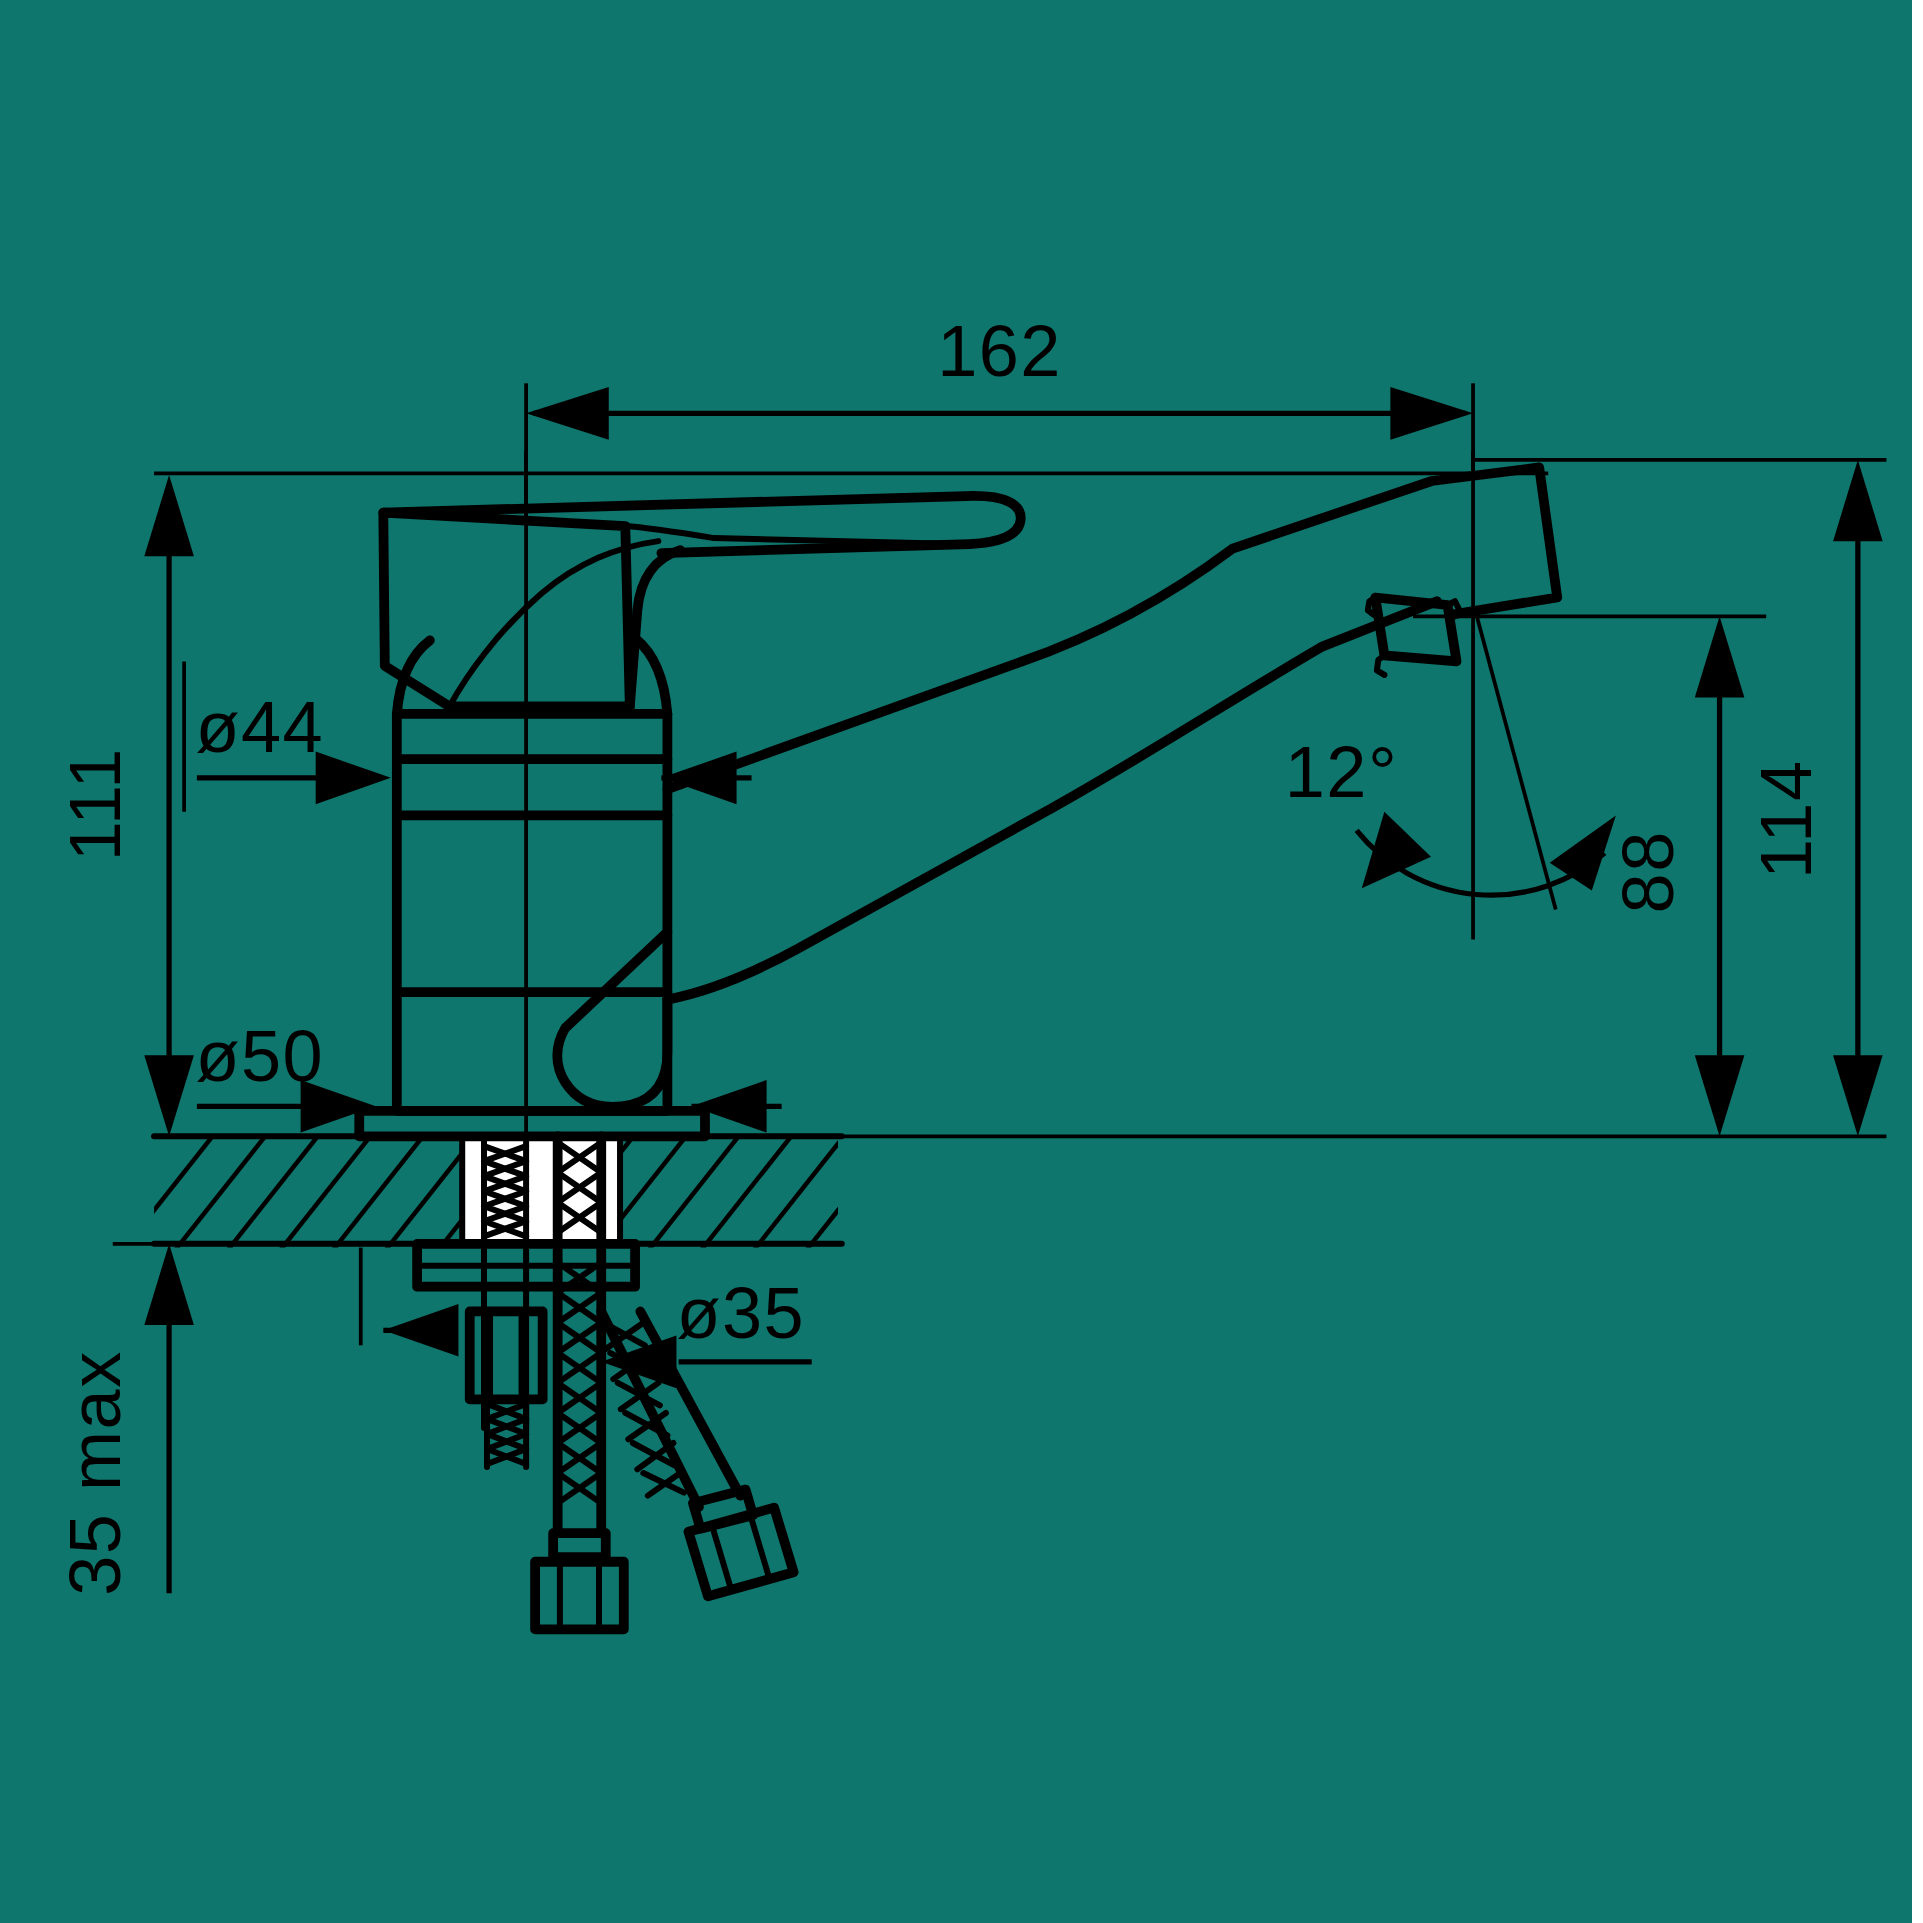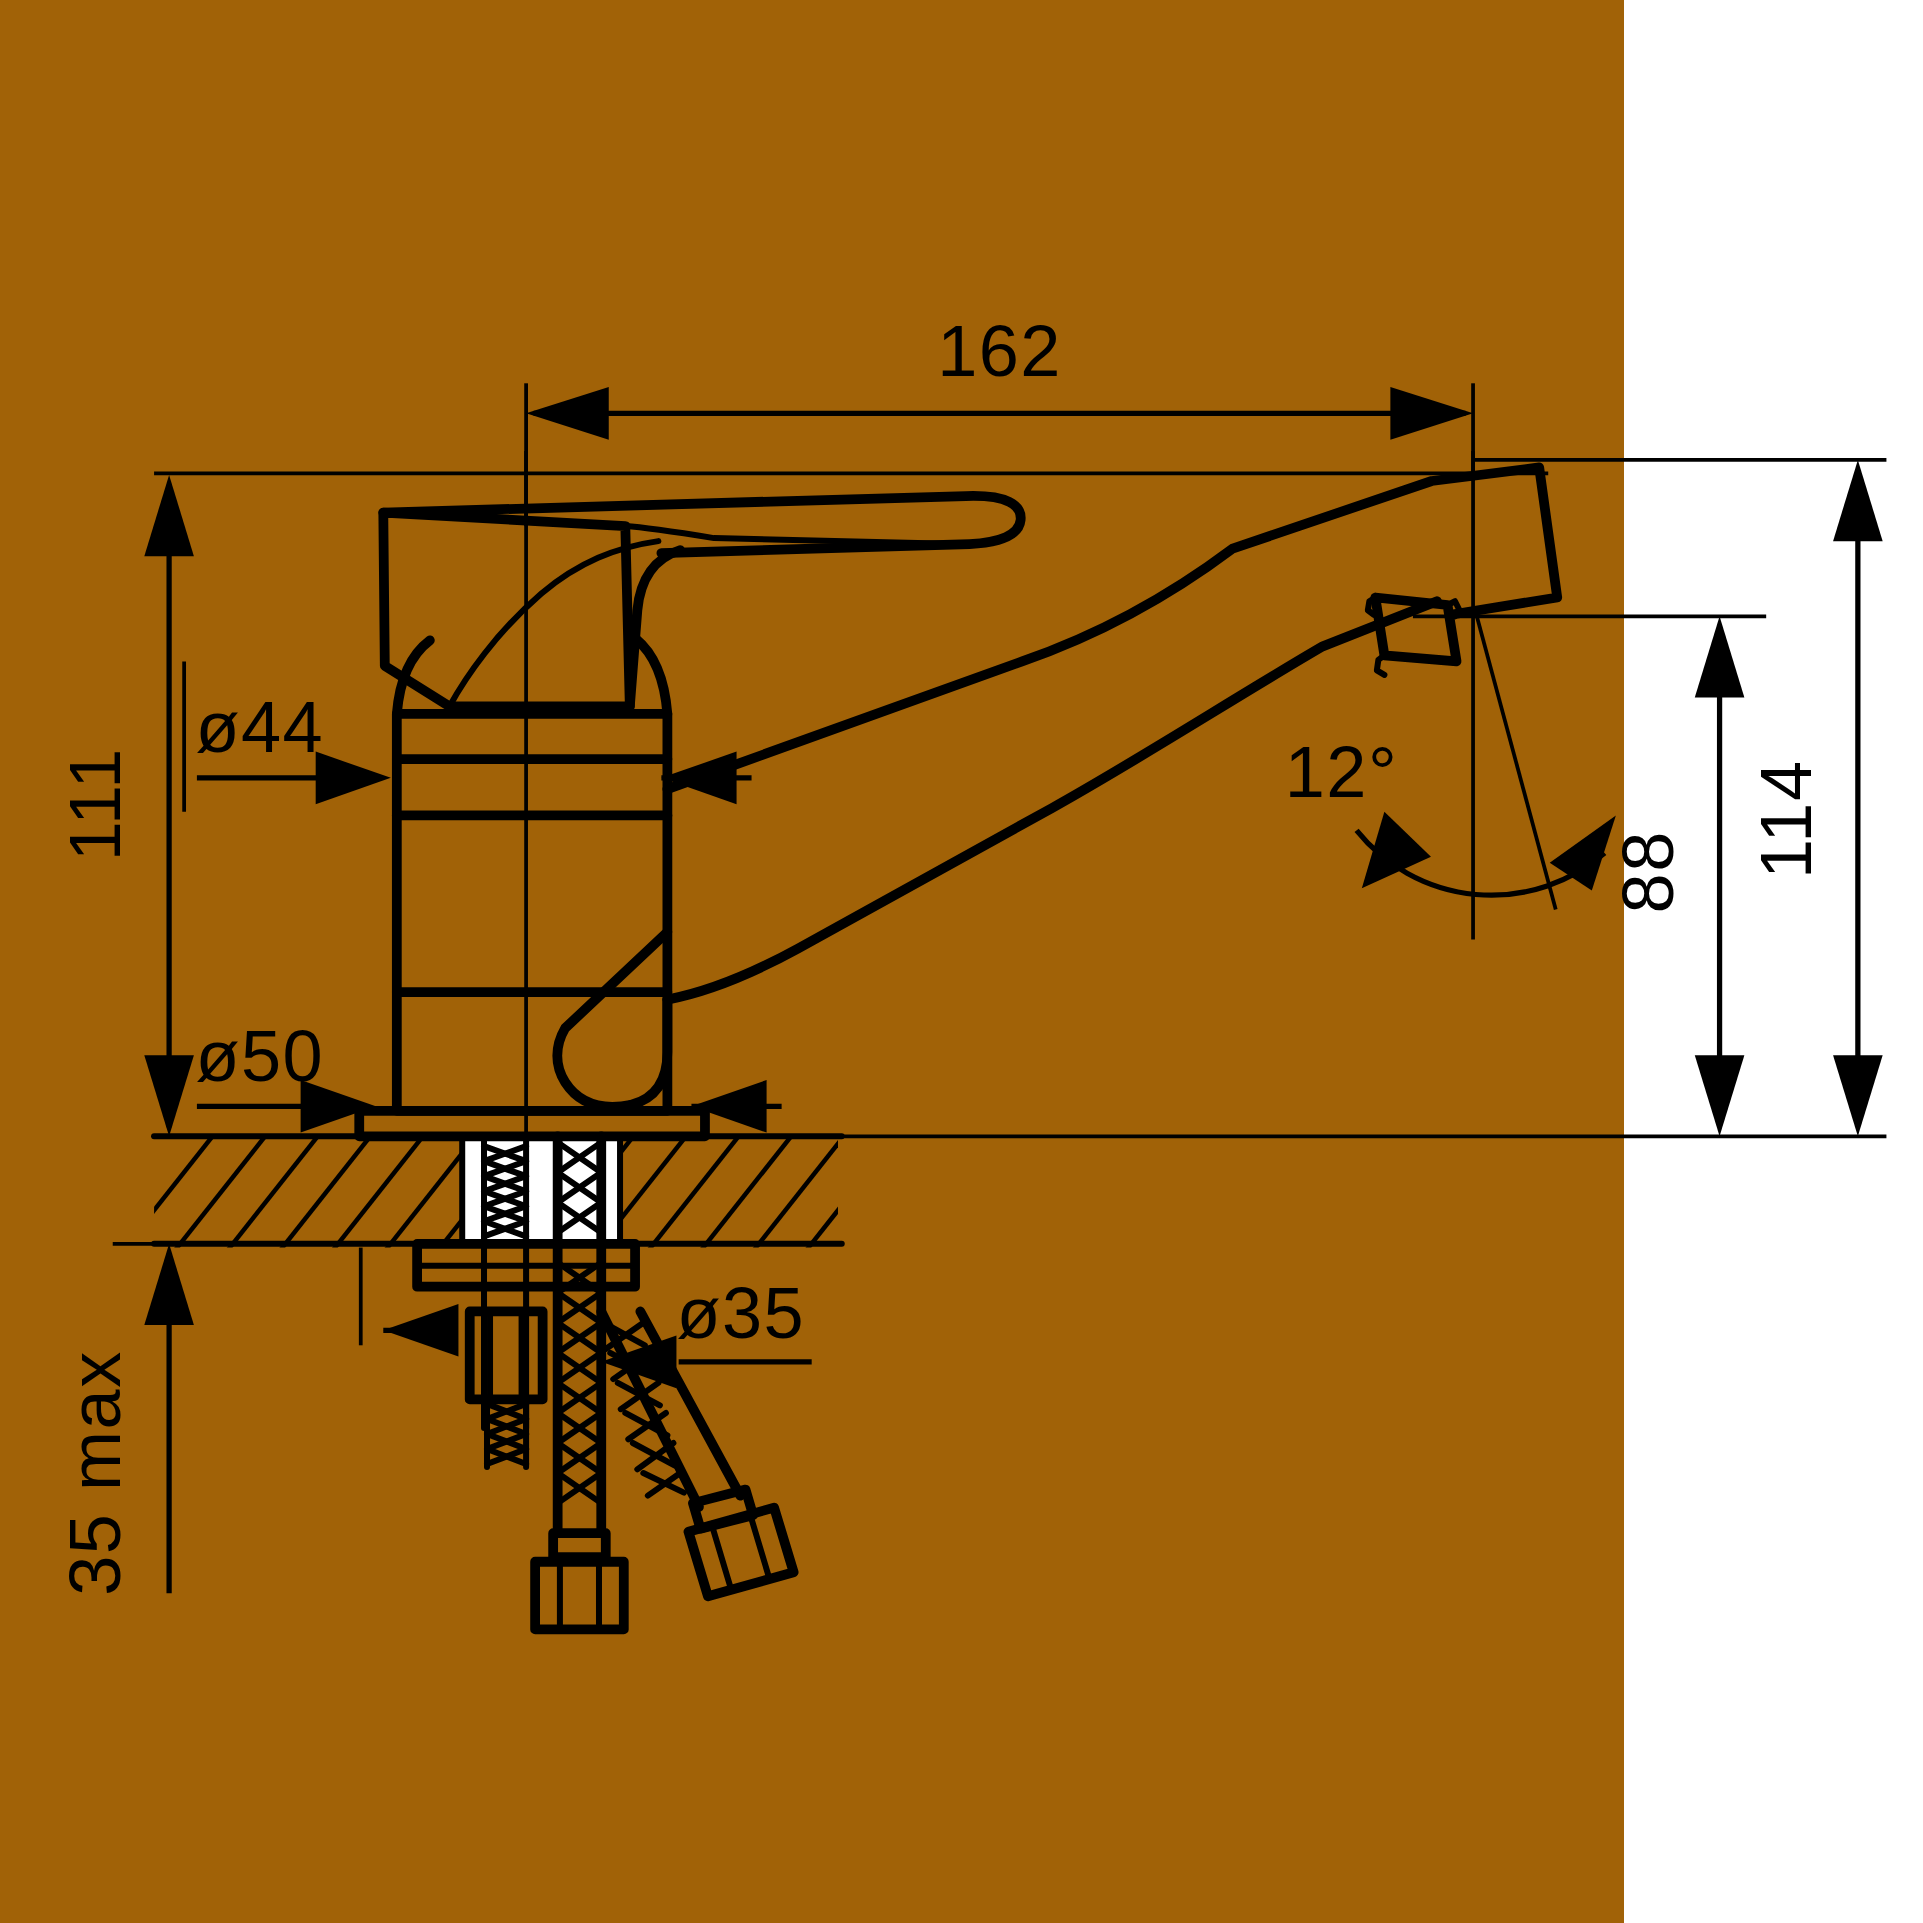--- a/index.html
+++ b/index.html
@@ -8,23 +8,23 @@
     background: #ffffff;
   }
   body {
     width: 1924px;
     height: 1924px;
     font-family: "Liberation Sans", sans-serif;
     overflow: hidden;
   }
   #drawing-root {
     position: relative;
-    width: 1624px;
+    width: 1912px;
     height: 1924px;
-    background: #a16207;
+    background: #0f766e;
   }
   svg#tech-drawing {
     display: block;
     width: 1924px;
     height: 1924px;
   }
   .dim-text {
     font-family: "Liberation Sans", sans-serif;
     font-size: 96px;
     fill: #000000;

